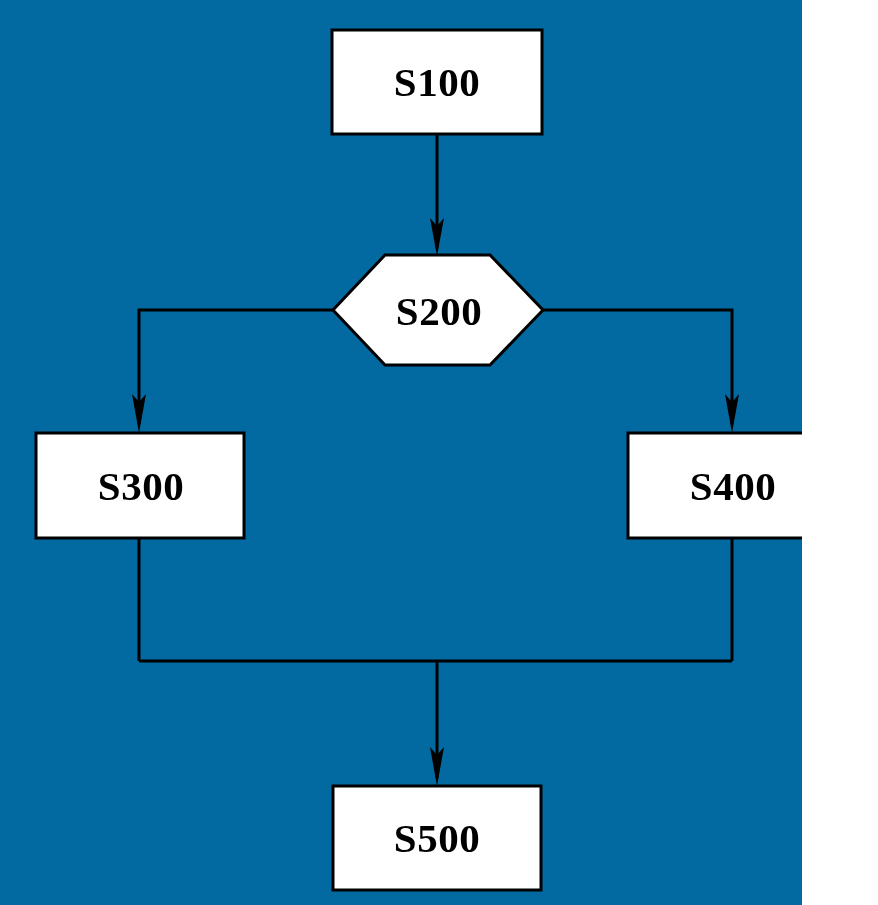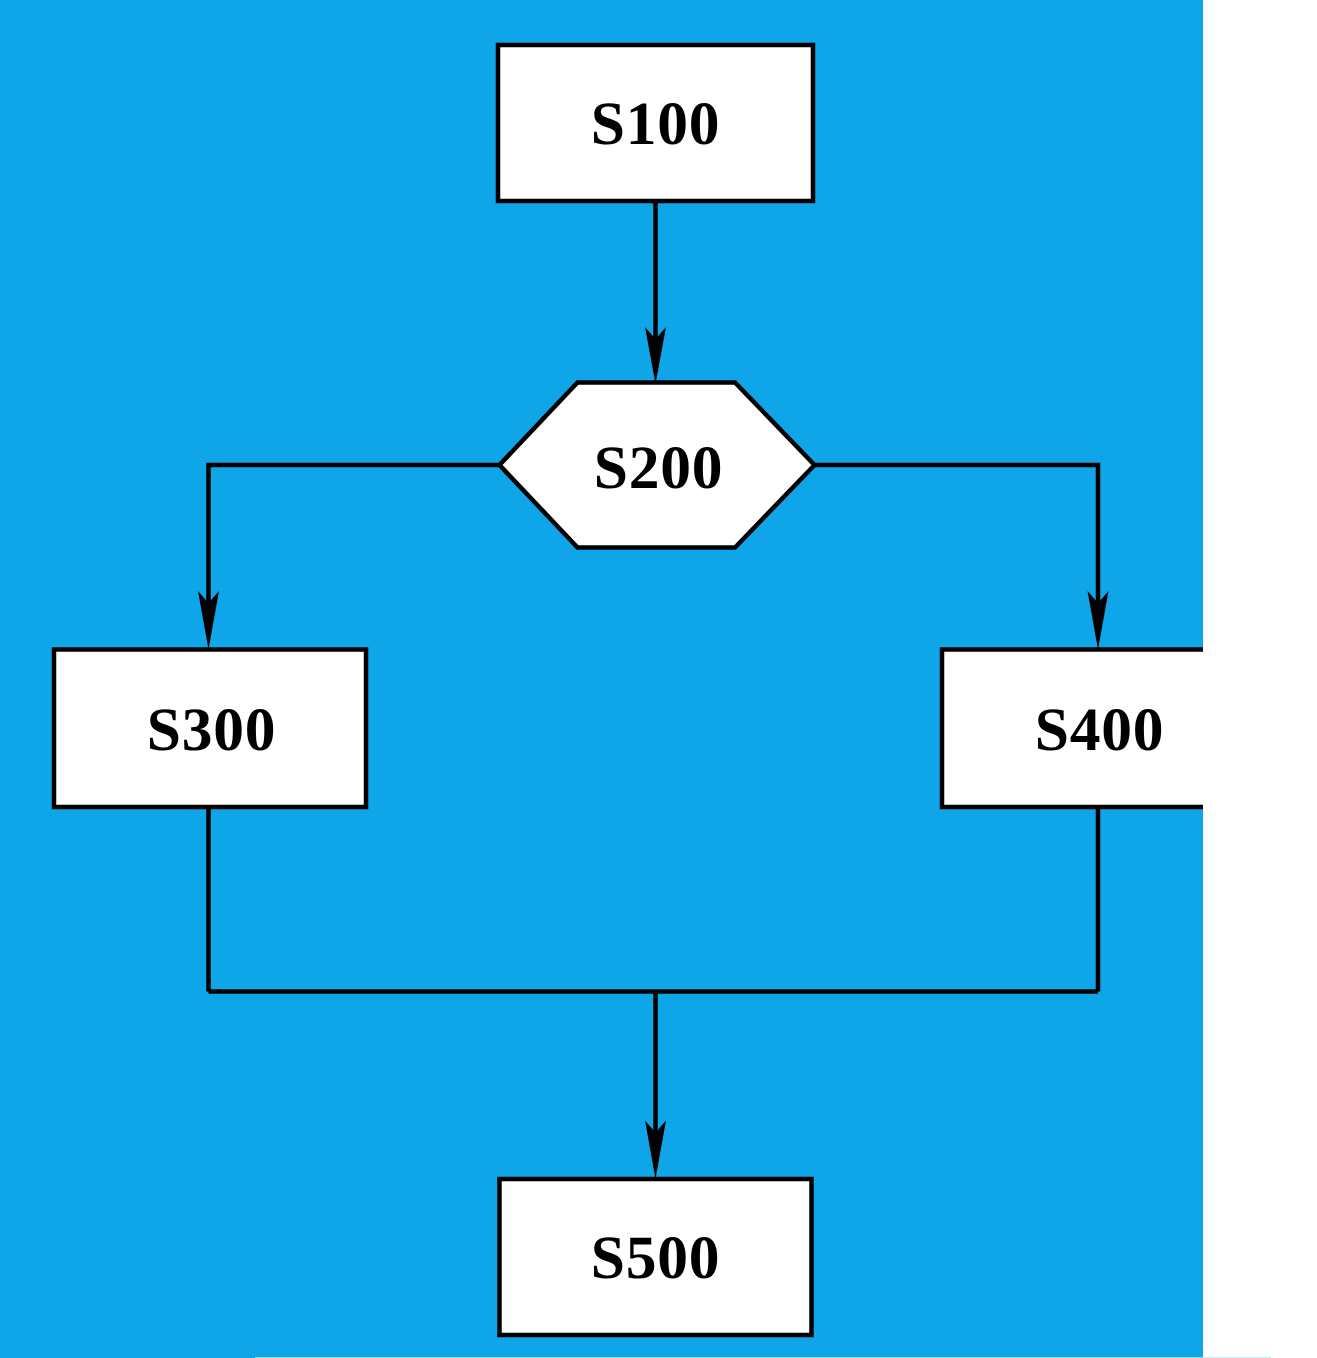--- a/index.html
+++ b/index.html
@@ -8,21 +8,21 @@
     padding: 0;
     background: #ffffff;
   }
   body {
     font-family: "Liberation Serif", serif;
   }
   #diagram-canvas {
     position: relative;
     width: 802px;
     height: 905px;
-    background: #0ea5e9;
+    background: #0369a1;
     overflow: hidden;
   }
   #flow-svg {
     position: absolute;
     top: 0;
     left: 0;
     width: 878px;
     height: 905px;
     display: block;
   }

